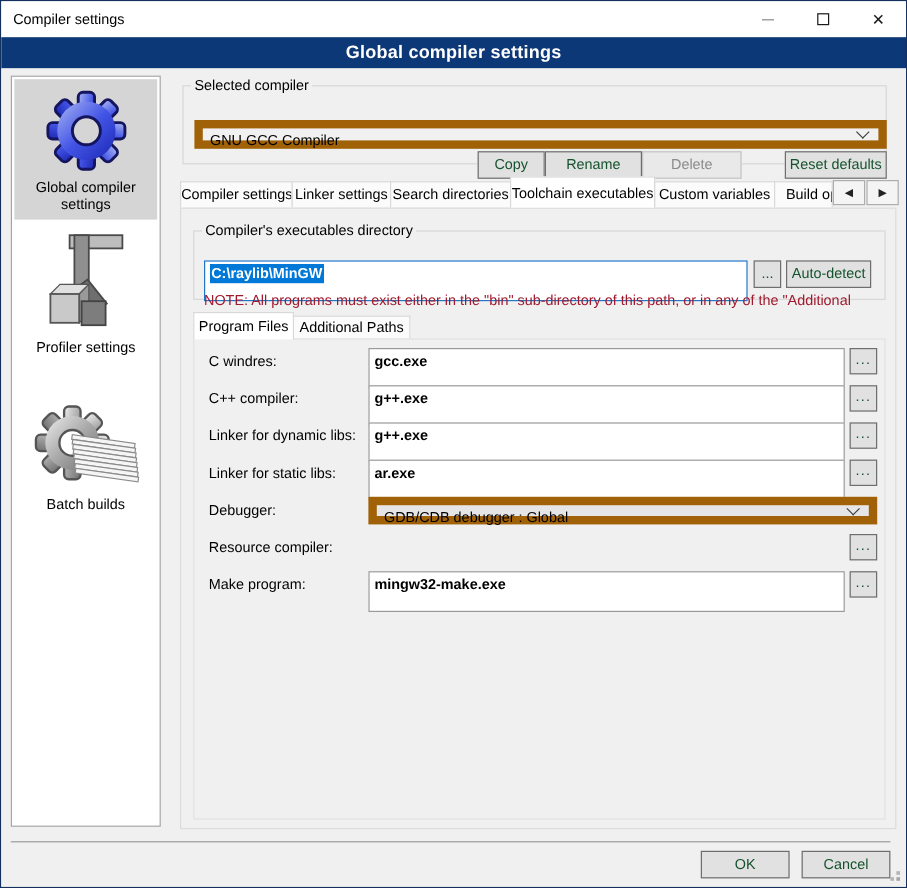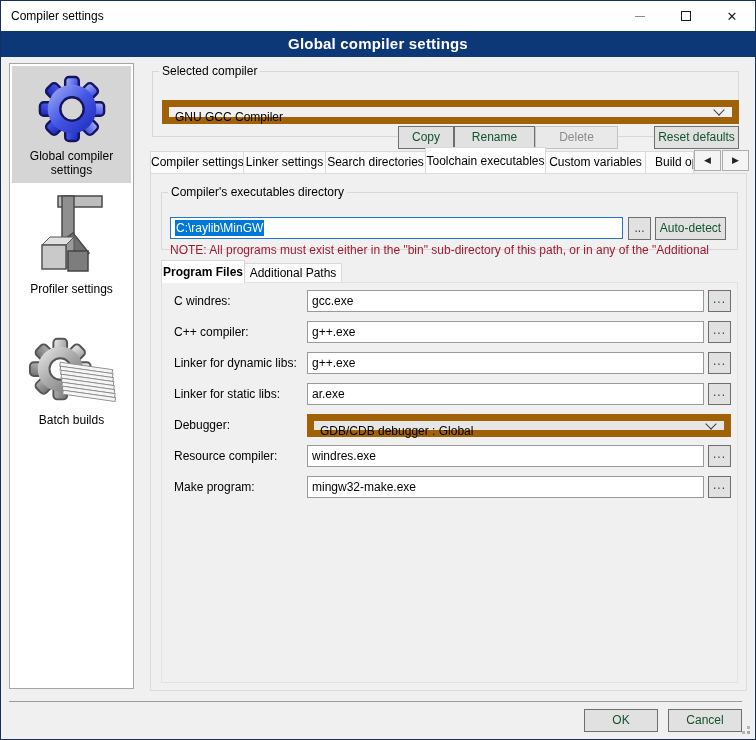--- a/index.html
+++ b/index.html
@@ -54,32 +54,32 @@
   .t0{left:0;width:94px;} .t1{left:93px;width:83px;} .t2{left:175px;width:101px;}
   .t3{left:275px;width:121px;} .t4{left:395px;width:101px;} .t5{left:495px;width:49px;text-align:left;padding-left:9px;}
   .tab-arrow{position:absolute;top:3px;width:27px;height:21px;box-sizing:border-box;background:#f4f4f4;
              border:1px solid #adadad;text-align:center;line-height:19px;font-size:9px;color:#222;cursor:default;z-index:3;}
   .ta-left{left:544px;} .ta-right{left:572px;}
   
   .tabpage{position:absolute;left:149px;top:116px;width:597px;height:518px;box-sizing:border-box;
            background:#f0f0f0;border:1px solid #dcdcdc;z-index:1;}
   .fs.install{left:10px;top:12px;width:577px;height:64px;}
   .install-row{position:absolute;left:8px;top:18px;height:22px;}
-  .textbox{box-sizing:border-box;background:#ffffff;border:1px solid #9a9a9a;height:22px;
-           line-height:20px;padding-left:4px;overflow:hidden;white-space:nowrap;}
+  .textbox{box-sizing:border-box;background:#ffffff;border:1px solid #9a9a9a;height:34px;
+           line-height:20px;padding-left:4px;overflow:hidden;white-space:nowrap;font-weight:bold;}
   .dirbox{position:absolute;left:0;top:0;width:453px;border:1px solid #2176c9;}
   .sel-text{background:#0078d7;color:#ffffff;padding:1px 1px;}
   .b-browse-dir{left:458px;top:0;width:23px;}
   .b-autodetect{left:485px;top:0;width:71px;}
   .note{position:absolute;left:8px;top:44px;width:563px;color:#a01a2e;white-space:nowrap;overflow:hidden;}
   
   .subtabs{position:absolute;left:10px;top:86px;height:23px;width:560px;}
   .subtab{position:absolute;bottom:0;box-sizing:border-box;background:#fbfbfb;border:1px solid #d9d9d9;
           border-bottom:none;text-align:center;overflow:hidden;white-space:nowrap;cursor:default;}
-  .subtab.active{height:23px;line-height:23px;background:#ffffff;z-index:2;font-weight:bold;}
+  .subtab.active{height:23px;line-height:23px;background:#ffffff;z-index:2;}
   .st0{left:0;width:84px;} .st1{left:83px;width:98px;height:20px;line-height:19px;}
   .subpage{position:absolute;left:10px;top:108px;width:577px;height:401px;box-sizing:border-box;
            background:#f0f0f0;border:1px solid #e2e2e2;}
   
   .frow{position:absolute;left:0;width:100%;height:23px;}
   .r0{top:7px;} .r1{top:38px;} .r2{top:69px;} .r3{top:100px;} .r4{top:131px;} .r5{top:162px;} .r6{top:193px;}
   .flabel{position:absolute;left:12px;line-height:22px;}
   .ftext{position:absolute;left:145px;top:0;width:397px;}
   .fbrowse{left:546px;top:0;width:23px;height:22px;line-height:16px;letter-spacing:1px;}
   .fcombo{left:145px;top:0;width:424px;height:23px;background:#e6e6e6;}
@@ -245,21 +245,20 @@
         </div>
         <div class="frow r4">
           <span class="flabel">Debugger:</span>
           <div class="combo fcombo">
             <span>GDB/CDB debugger : Global</span>
             <span class="chev"></span>
           </div>
         </div>
         <div class="frow r5">
           <span class="flabel">Resource compiler:</span>
-          <div class="textbox ftext">windres.exe</div>
           <div class="btn fbrowse">...</div>
         </div>
         <div class="frow r6">
           <span class="flabel">Make program:</span>
           <div class="textbox ftext">mingw32-make.exe</div>
           <div class="btn fbrowse">...</div>
         </div>
       </div>
     </div>
 

